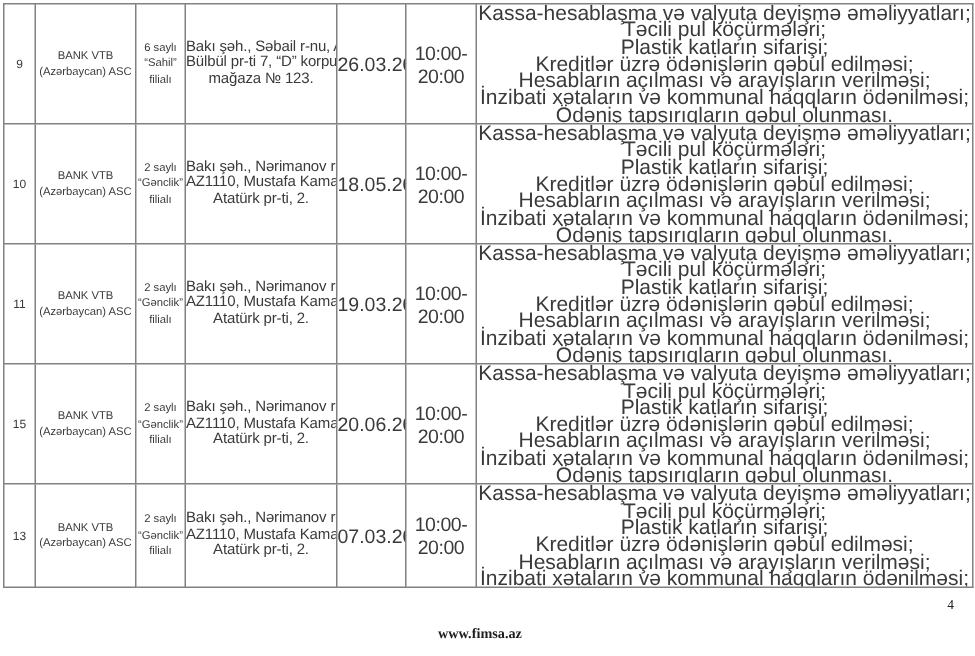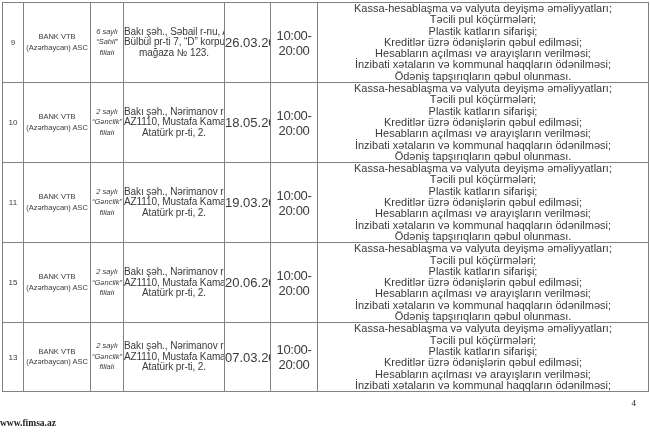--- a/index.html
+++ b/index.html
@@ -24,38 +24,39 @@
   }
   table.branches td {
     border: 1px solid #818181;
     text-align: center;
     vertical-align: middle;
     padding: 0;
     overflow: hidden;
   }
   .cell-no   { font-size: 8px; }
   .cell-bank { font-size: 7.5px; line-height: 10.5px; white-space: pre; }
-  .cell-branch { font-size: 7.5px; line-height: 10.5px; white-space: pre; font-style: italic; }
+  .cell-branch { font-size: 7.5px; line-height: 10.5px; white-space: pre; }
   .cell-address { font-size: 10px; letter-spacing: -0.1px; line-height: 10.5px; white-space: pre; }
   .cell-date { font-size: 13px; }
   .cell-hours { font-size: 13px; letter-spacing: -0.3px; }
-  .cell-services { font-size: 11px; line-height: 11.3px; white-space: pre-line; }
+  .cell-services { font-size: 14px; line-height: 11.3px; white-space: pre-line; }
   .page-number {
     position: absolute;
     top: 398px;
     right: 14px;
     font-family: "Liberation Serif", serif;
     font-size: 9px;
     color: #222222;
   }
   .site-footer {
     position: absolute;
     top: 418px;
     left: 0;
     right: 10px;
+    text-align: center;
     font-family: "Liberation Serif", serif;
     font-weight: bold;
     font-size: 9.5px;
     color: #1e1e1e;
   }
 </style>
 </head>
 <body>
 
 <div class="page">

